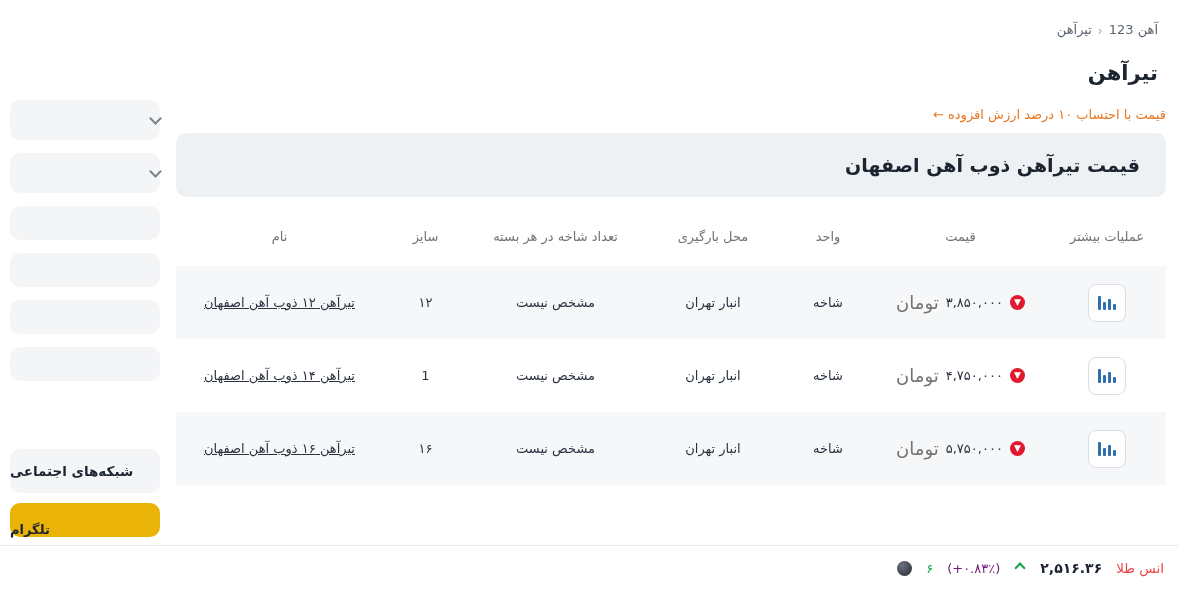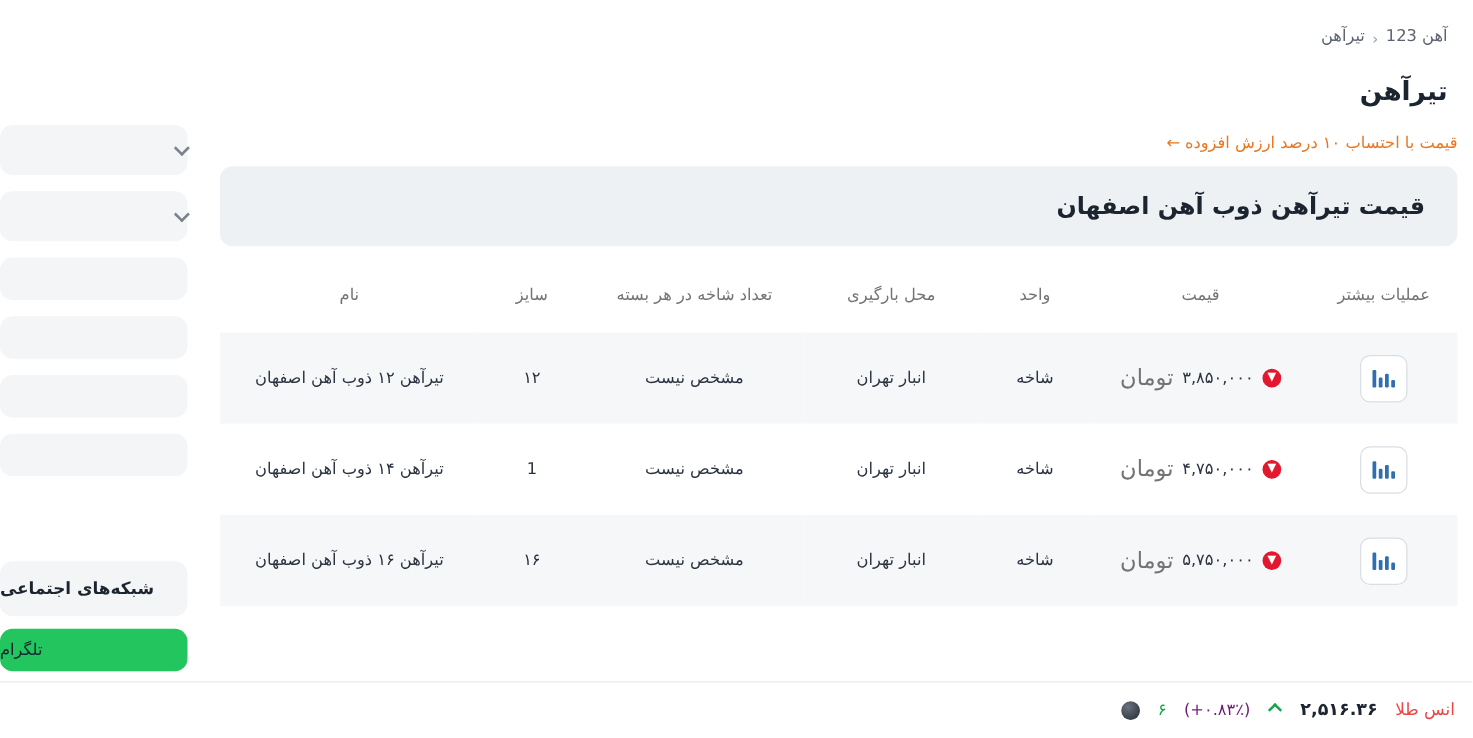--- a/index.html
+++ b/index.html
@@ -114,21 +114,21 @@
     font-size: 13px;
     color: #2b3340;
     text-align: center;
     padding: 0 4px;
     height: 73px;
     vertical-align: middle;
   }
   table.price-table tbody tr:nth-child(odd) td { background: #f6f7f9; }
   table.price-table tbody tr:nth-child(even) td { background: #ffffff; }
 
-  td.name-cell { font-size: 13px; color: #2b3340; }
+  td.name-cell { font-size: 13px; color: #2b3340; text-decoration: underline; }
   td.price-cell {
     font-size: 13.5px;
     color: #1c2430;
     direction: rtl;
   }
   .price-inner {
     display: flex;
     align-items: center;
     justify-content: center;
     gap: 7px;
@@ -163,21 +163,21 @@
   .bars i { display: block; width: 3px; background: #2f6fb0; border-radius: 1px; }
   .bars i:nth-child(1) { height: 6px; }
   .bars i:nth-child(2) { height: 11px; }
   .bars i:nth-child(3) { height: 8px; }
   .bars i:nth-child(4) { height: 14px; }
 
   
   .sidebar {
     position: absolute;
     top: 100px;
-    left: 0;
+    left: 10px;
     width: 150px;
   }
   .side-box {
     background: #f4f5f7;
     border-radius: 10px;
     height: 40px;
     margin-bottom: 13px;
     position: relative;
   }
   .side-box.collapse {
@@ -200,30 +200,31 @@
     display: flex;
     align-items: center;
     justify-content: flex-end;
     padding-right: 10px;
     font-size: 13.5px;
     color: #1c2430;
     font-weight: 600;
     margin-top: 68px;
   }
   .social-box2 {
-    background: #22c55e;
+    background: #eab308;
     border-radius: 10px;
     height: 34px;
     margin-top: 10px;
     display: flex;
-    align-items: center;
+    align-items: flex-end;
     justify-content: flex-end;
     padding-right: 12px;
     font-size: 13px;
     color: #1c2430;
+    font-weight: bold;
   }
 
   
   .ticker {
     position: absolute;
     left: 0; right: 0; bottom: 0;
     height: 45px;
     background: #ffffff;
     border-top: 1px solid #e6e9ed;
     display: flex;

